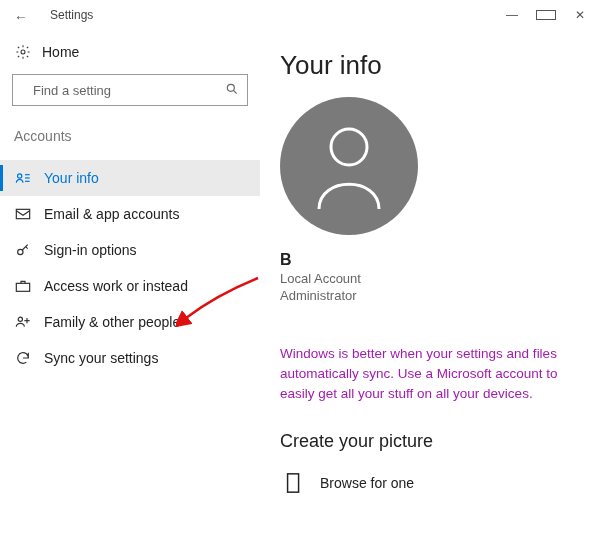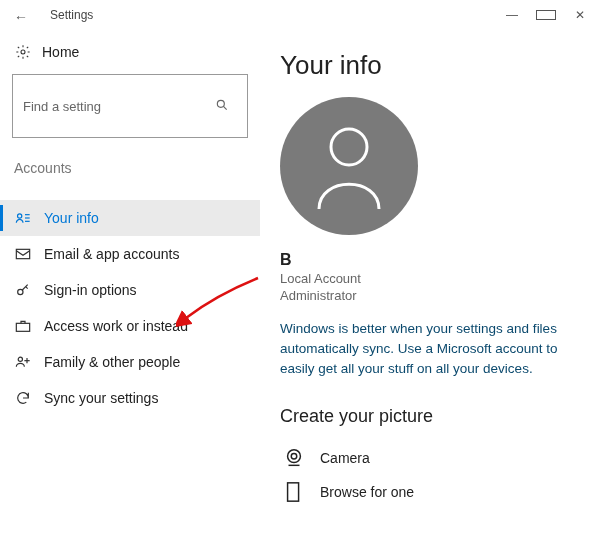--- a/index.html
+++ b/index.html
@@ -73,39 +73,39 @@
     align-items: center;
     gap: 10px;
     padding: 6px 2px 14px 2px;
     font-size: 14px;
     color: #222;
     cursor: pointer;
   }
   .searchbox {
     display: flex;
     align-items: center;
-    justify-content: flex-start;
+    justify-content: flex-end;
     border: 1px solid #999;
     height: 30px;
-    padding: 16px 8px;
+    padding: 0 8px;
     margin-bottom: 20px;
   }
   .searchbox input {
     border: none;
     outline: none;
     font-size: 13px;
     width: 190px;
     color: #333;
     background: transparent;
   }
   .searchbox input::placeholder { color: #666; }
   .category {
     color: #777;
     font-size: 14px;
-    padding: 2px 2px 24px 2px;
+    padding: 2px 2px 16px 2px;
   }
   .navlist { list-style: none; padding: 0; margin: 0 -12px; }
   .navitem {
     display: flex;
     align-items: center;
     gap: 12px;
     height: 36px;
     padding: 0 14px;
     font-size: 14px;
     color: #222;
@@ -160,24 +160,24 @@
     font-weight: 700;
     font-size: 16px;
     margin-bottom: 2px;
   }
   .acct-line {
     color: #666;
     font-size: 13px;
     line-height: 1.3;
   }
   .infotext {
-    margin-top: 14px;
+    margin-top: 39px;
     font-size: 13.5px;
     line-height: 1.5;
-    color: #0c4a6e;
+    color: #a21caf;
   }
   .link {
     color: #0067b8;
     cursor: pointer;
     margin-top: 4px;
     display: inline-block;
   }
   h2.section-title {
     font-weight: 500;
     font-size: 18px;
@@ -316,30 +316,20 @@
     </div>
 
     <div class="username">B</div>
     <div class="acct-line">Local Account</div>
     <div class="acct-line">Administrator</div>
 
     <div class="infotext">Windows is better when your settings and files automatically sync. Use a Microsoft account to easily get all your stuff on all your devices.</div>
 
     <h2 class="section-title">Create your picture</h2>
 
-    <div class="picture-option">
-      <span class="oic">
-        <svg width="22" height="22" viewBox="0 0 24 24" fill="none" stroke="#222" stroke-width="1.6">
-          <circle cx="12" cy="10" r="7"></circle>
-            <circle cx="12" cy="10" r="3"></circle>
-          <path d="M6 20h12"></path>
-        </svg>
-      </span>
-      <span>Camera</span>
-    </div>
 
     <div class="picture-option">
       <span class="oic">
         <svg width="20" height="22" viewBox="0 0 20 24" fill="none" stroke="#222" stroke-width="1.6">
           <rect x="3" y="2" width="12" height="20"></rect>
         </svg>
       </span>
       <span>Browse for one</span>
     </div>
   </div>

